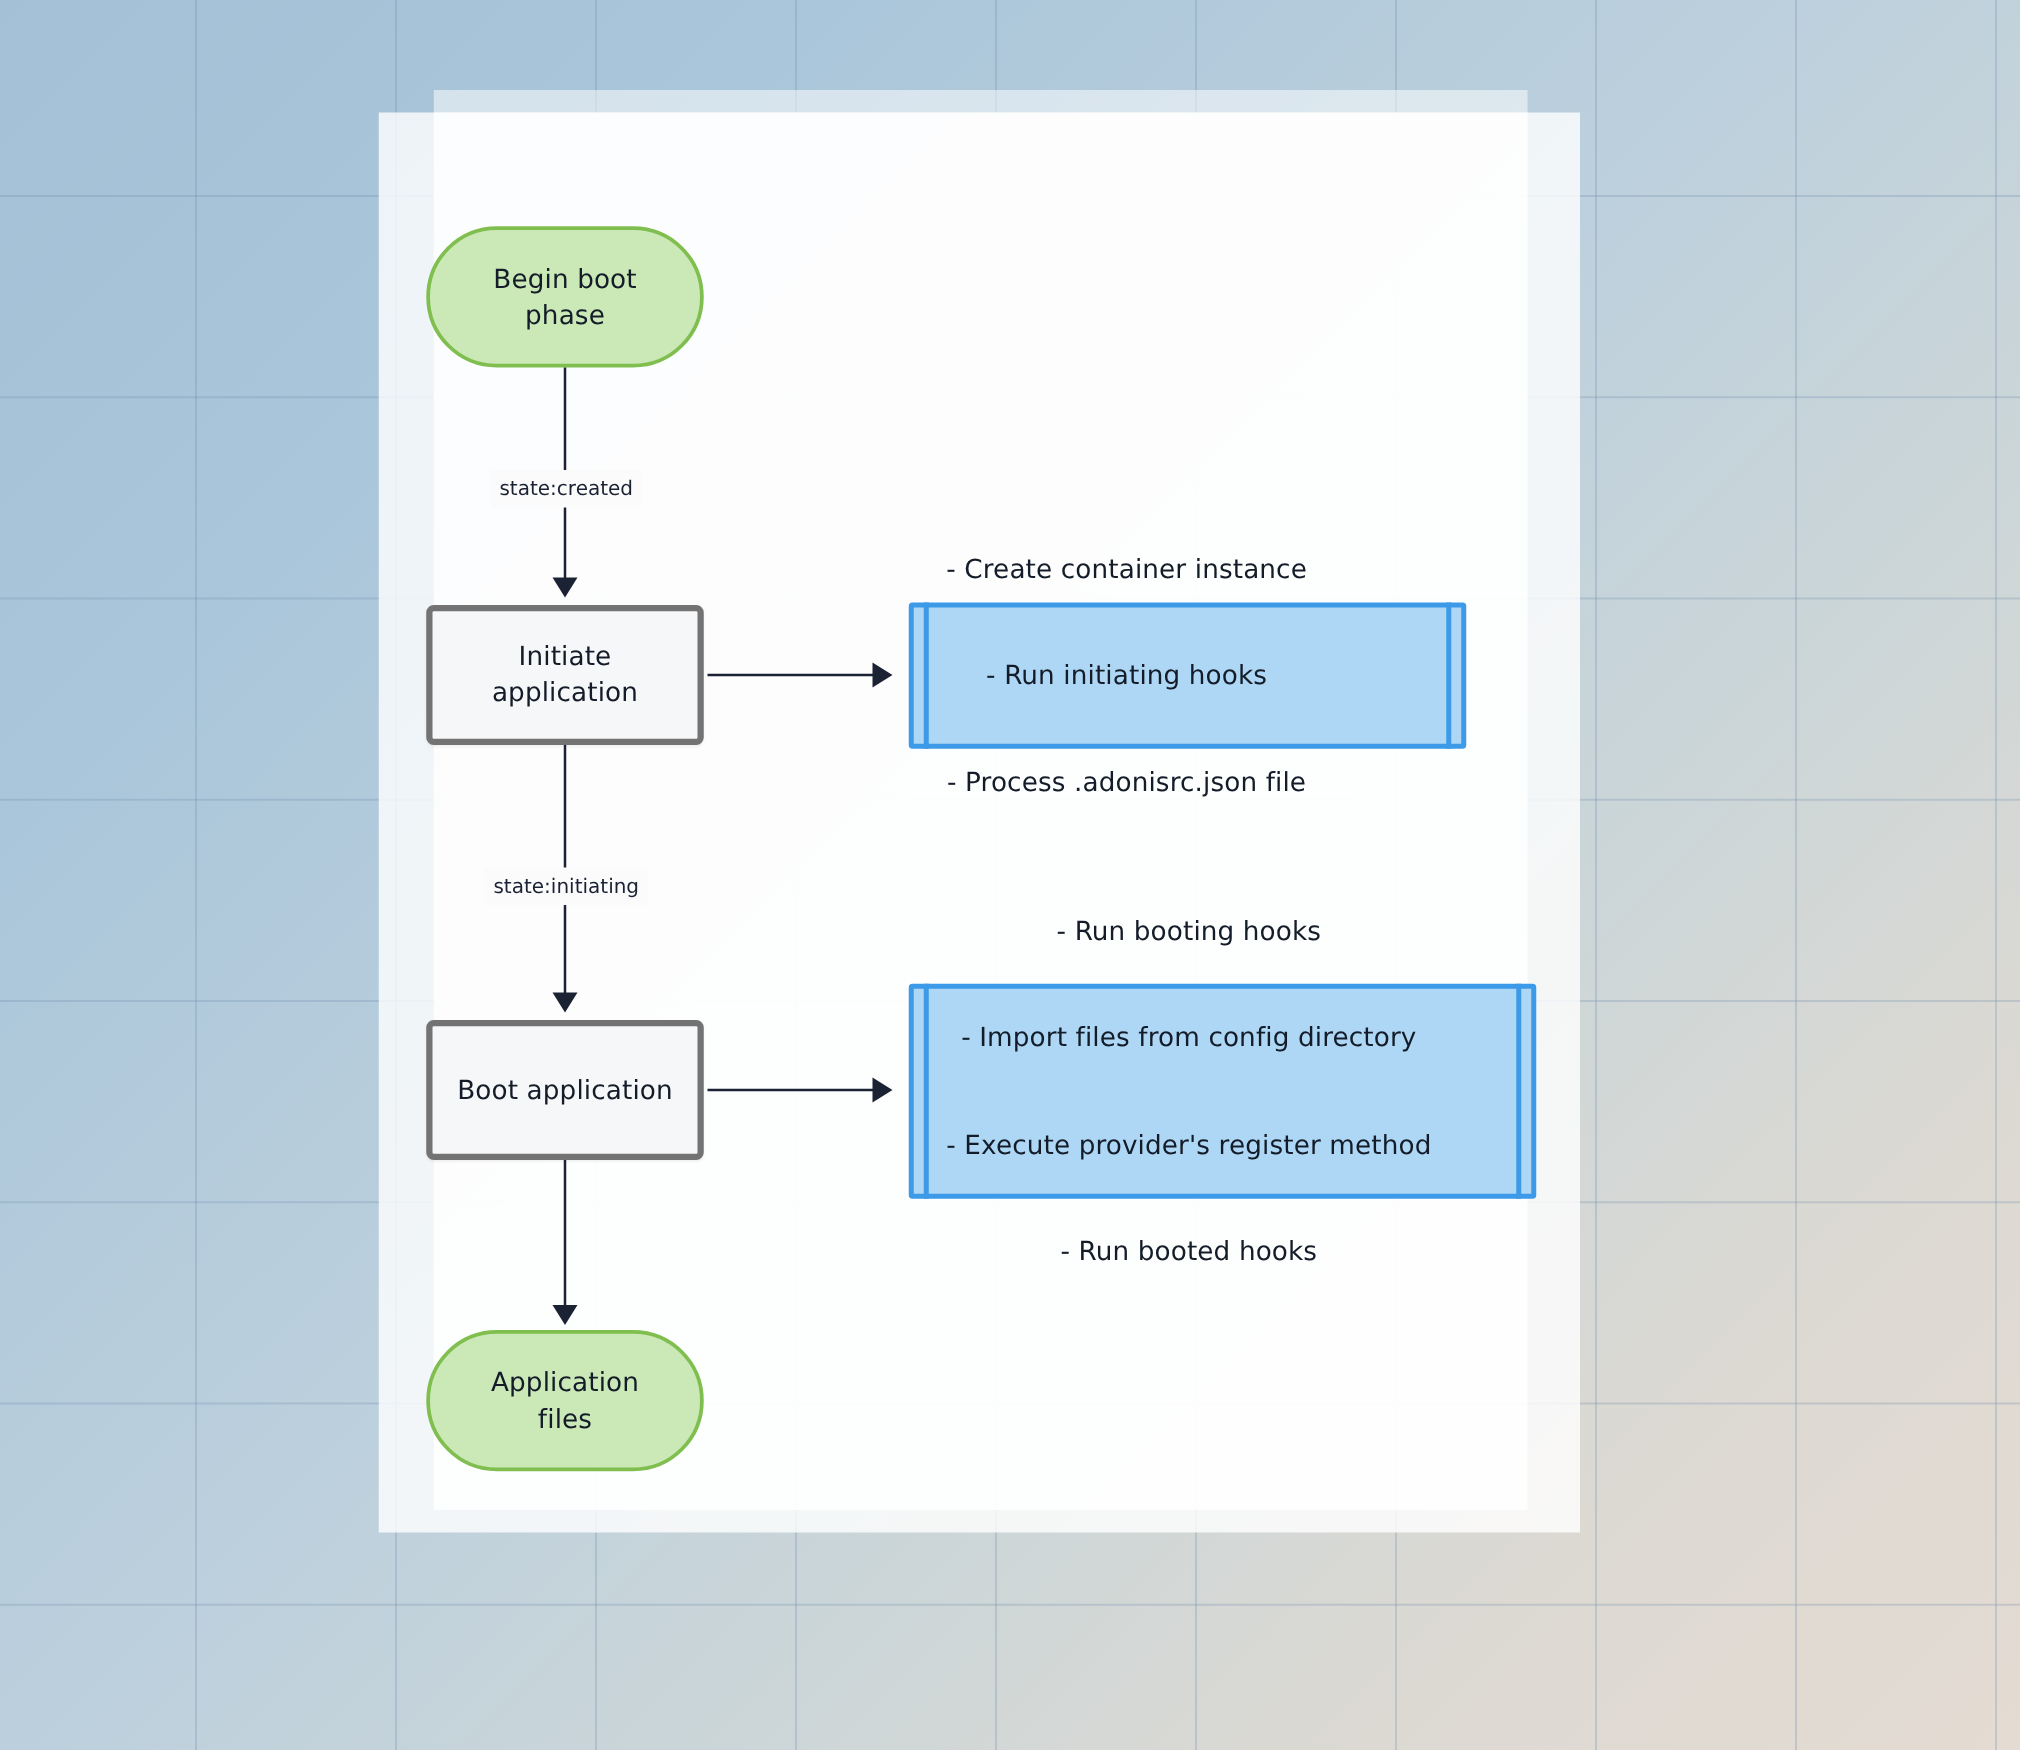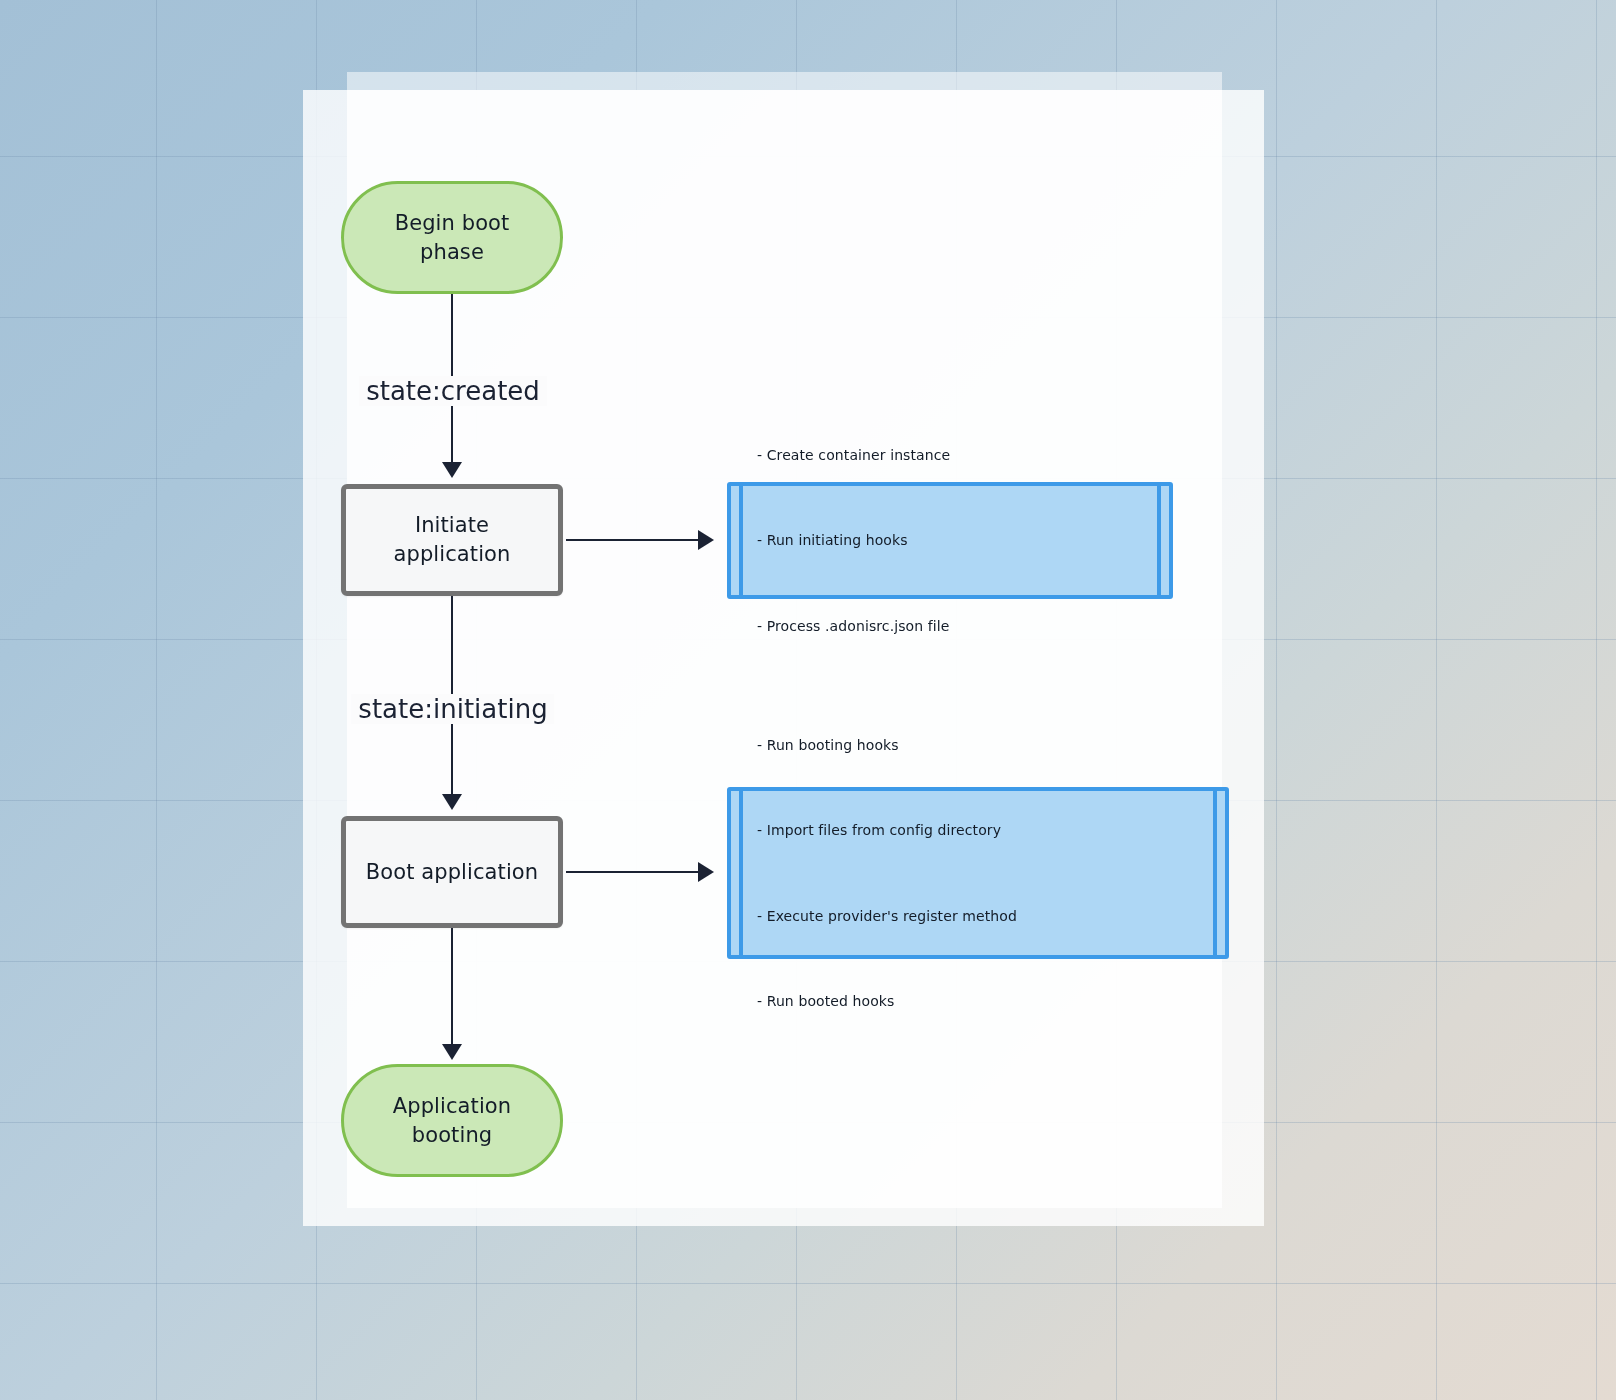--- a/index.html
+++ b/index.html
@@ -113,24 +113,24 @@
     width: 4px;
     background: #3d9ae8;
   }
   .note-rule.left  { left: 8px; }
   .note-rule.right { right: 8px; }
 
   .note-list {
     position: relative;
     padding-left: 26px;
     padding-right: 30px;
-    font-size: 14px;
+    font-size: 21px;
     line-height: 28.5px;
     color: #131c28;
-    text-align: left;
+    text-align: center;
     white-space: pre;
   }
   .note-list div { white-space: pre; }
 
   
   .edge-line {
     position: absolute;
     background: #1b2233;
   }
   .edge-v { width: 2.4px; }
@@ -148,21 +148,21 @@
   .arrow-right {
     border-top: 10px solid transparent;
     border-bottom: 10px solid transparent;
     border-left: 16px solid #1b2233;
   }
 
   .edge-label {
     position: absolute;
     background: #fbfbfc;
     color: #1b2233;
-    font-size: 26px;
+    font-size: 16px;
     line-height: 26px;
     padding: 2px 7px;
     white-space: nowrap;
     transform: translateX(-50%);
   }
 </style>
 </head>
 <body>
 
 <div id="backdrop">
@@ -227,17 +227,17 @@
       <div>- Run booted hooks</div>
     </div>
   </div>
 
   <div class="edge-line edge-v" style="left:451px; top:928px; height:122px;"></div>
   <div class="arrow-down" style="left:442px; top:1044px;"></div>
 
   <div class="node node-stadium" style="left:341px; top:1064px; width:222px; height:113px;">
     <span>
       <span>Application</span><br>
-      <span>booting</span>
+      <span>files</span>
     </span>
   </div>
 
 </div>
 
 </body></html>

